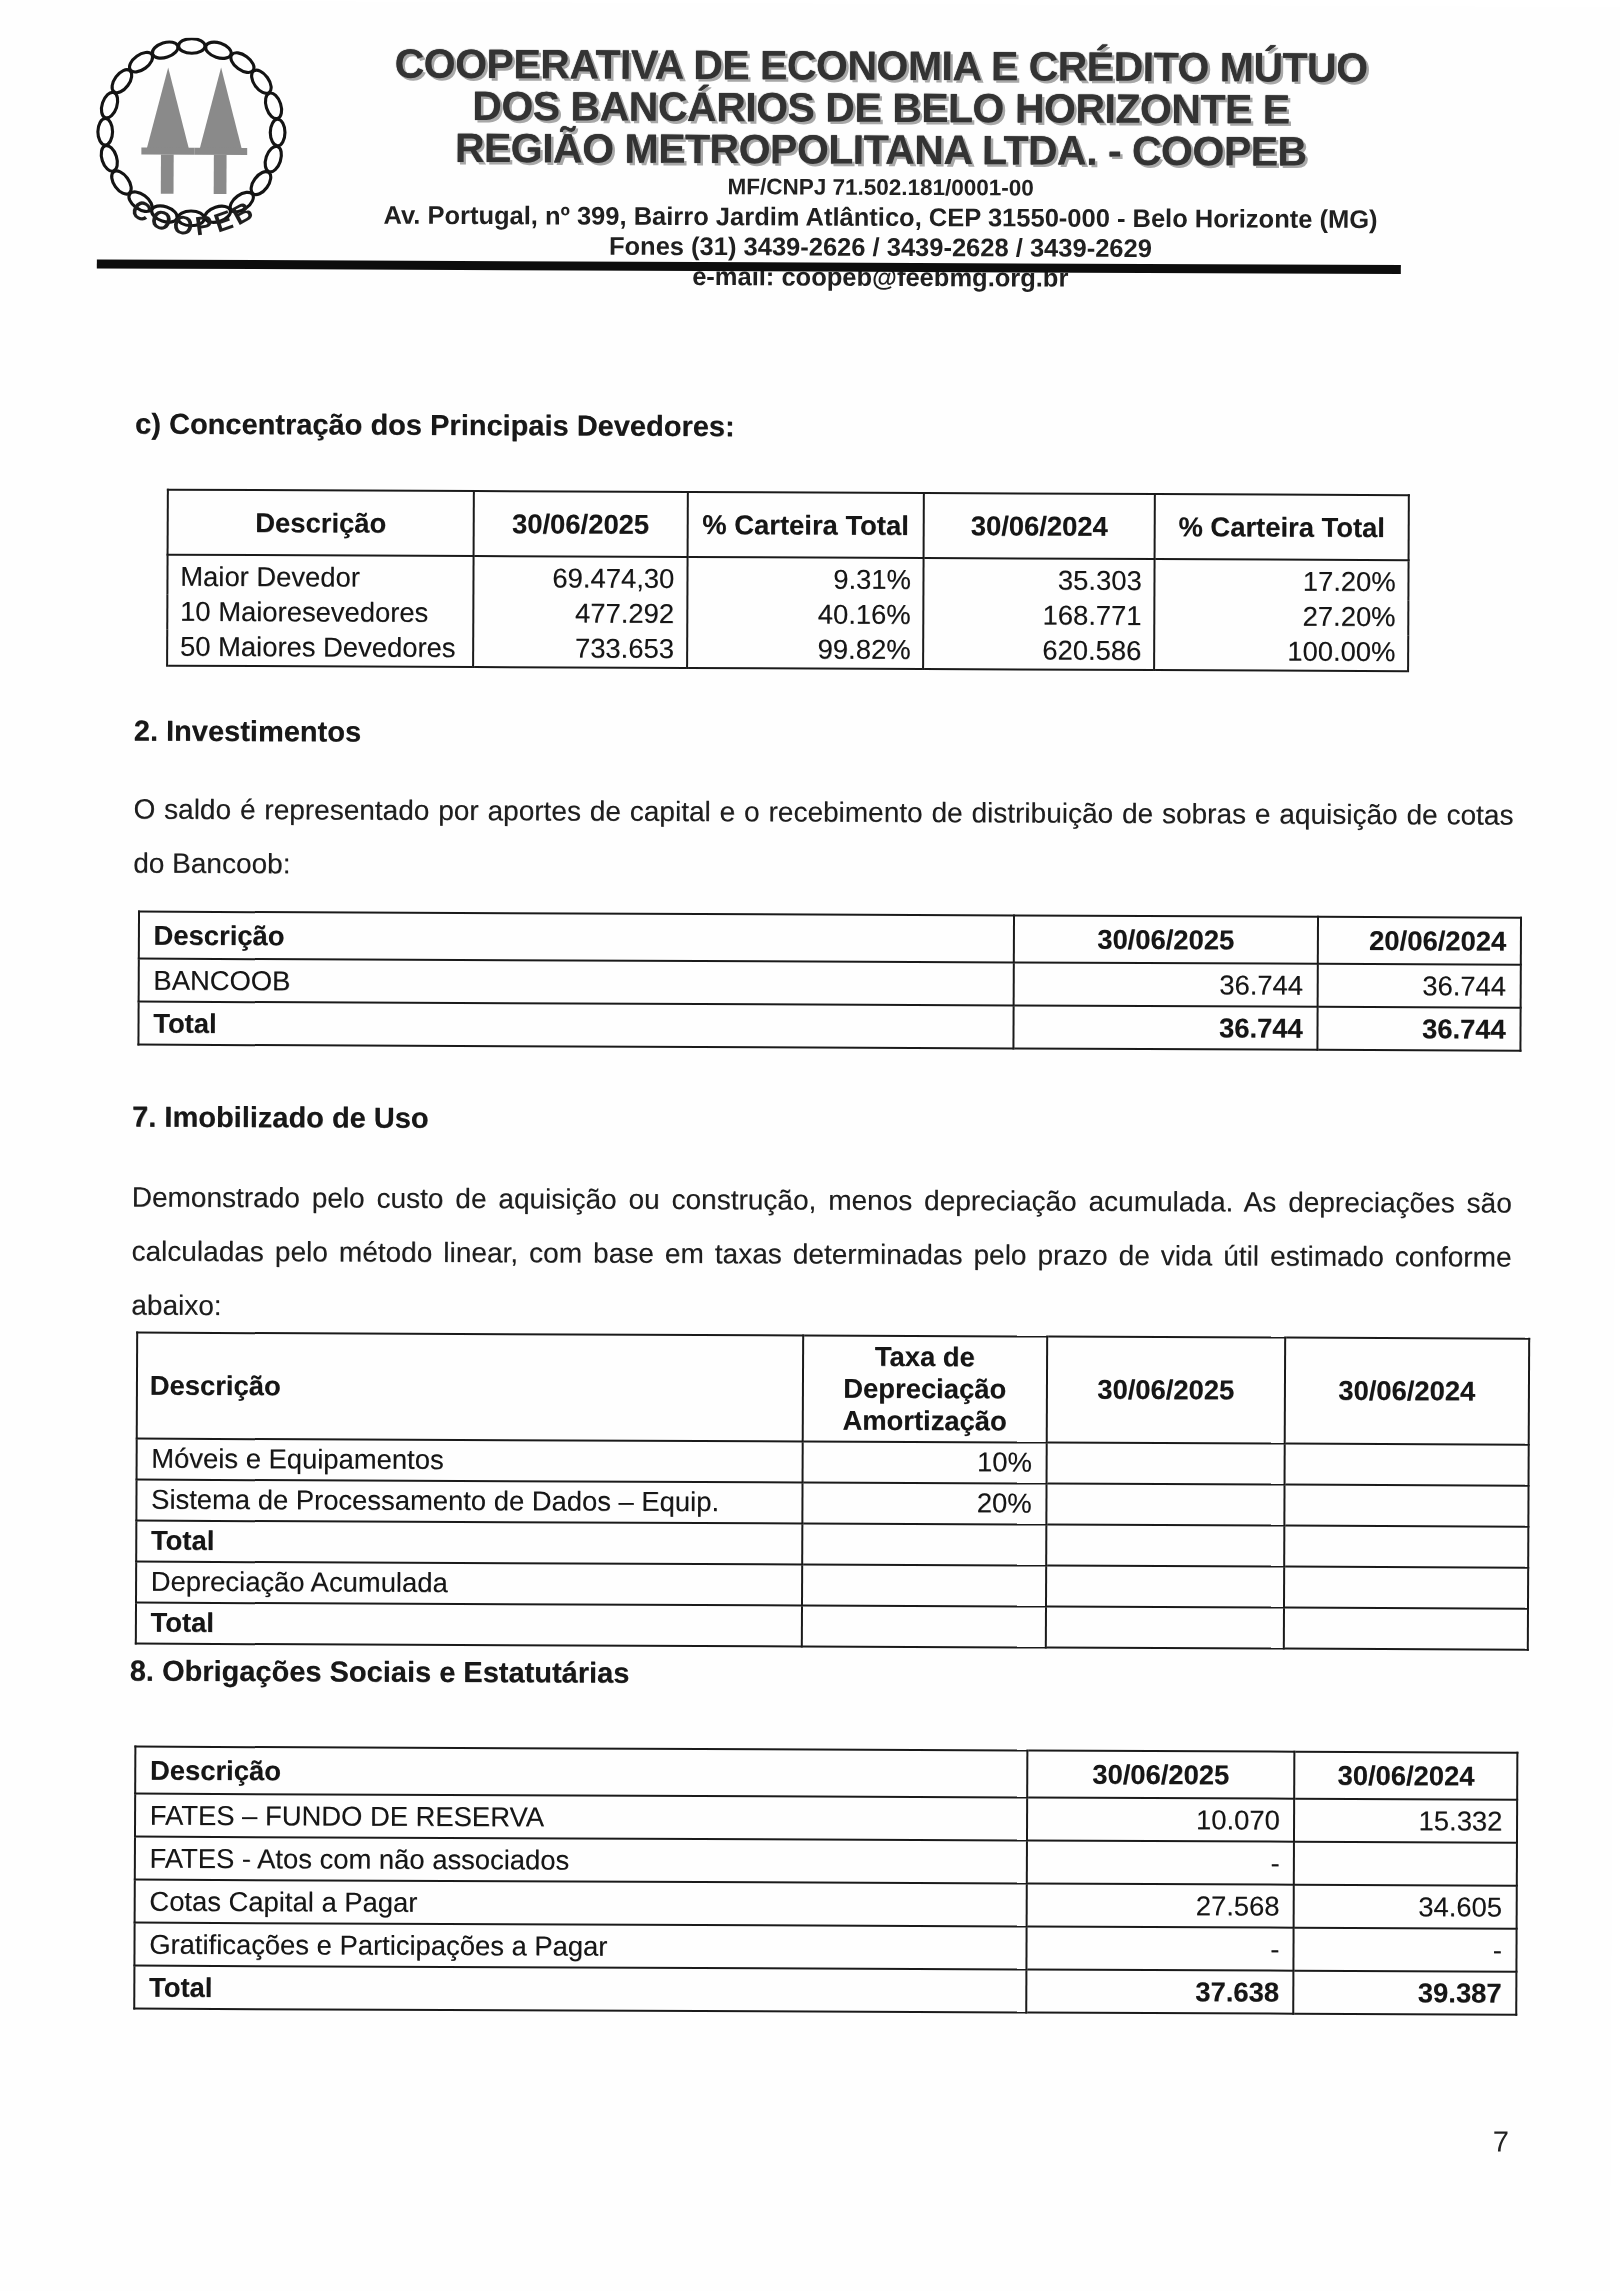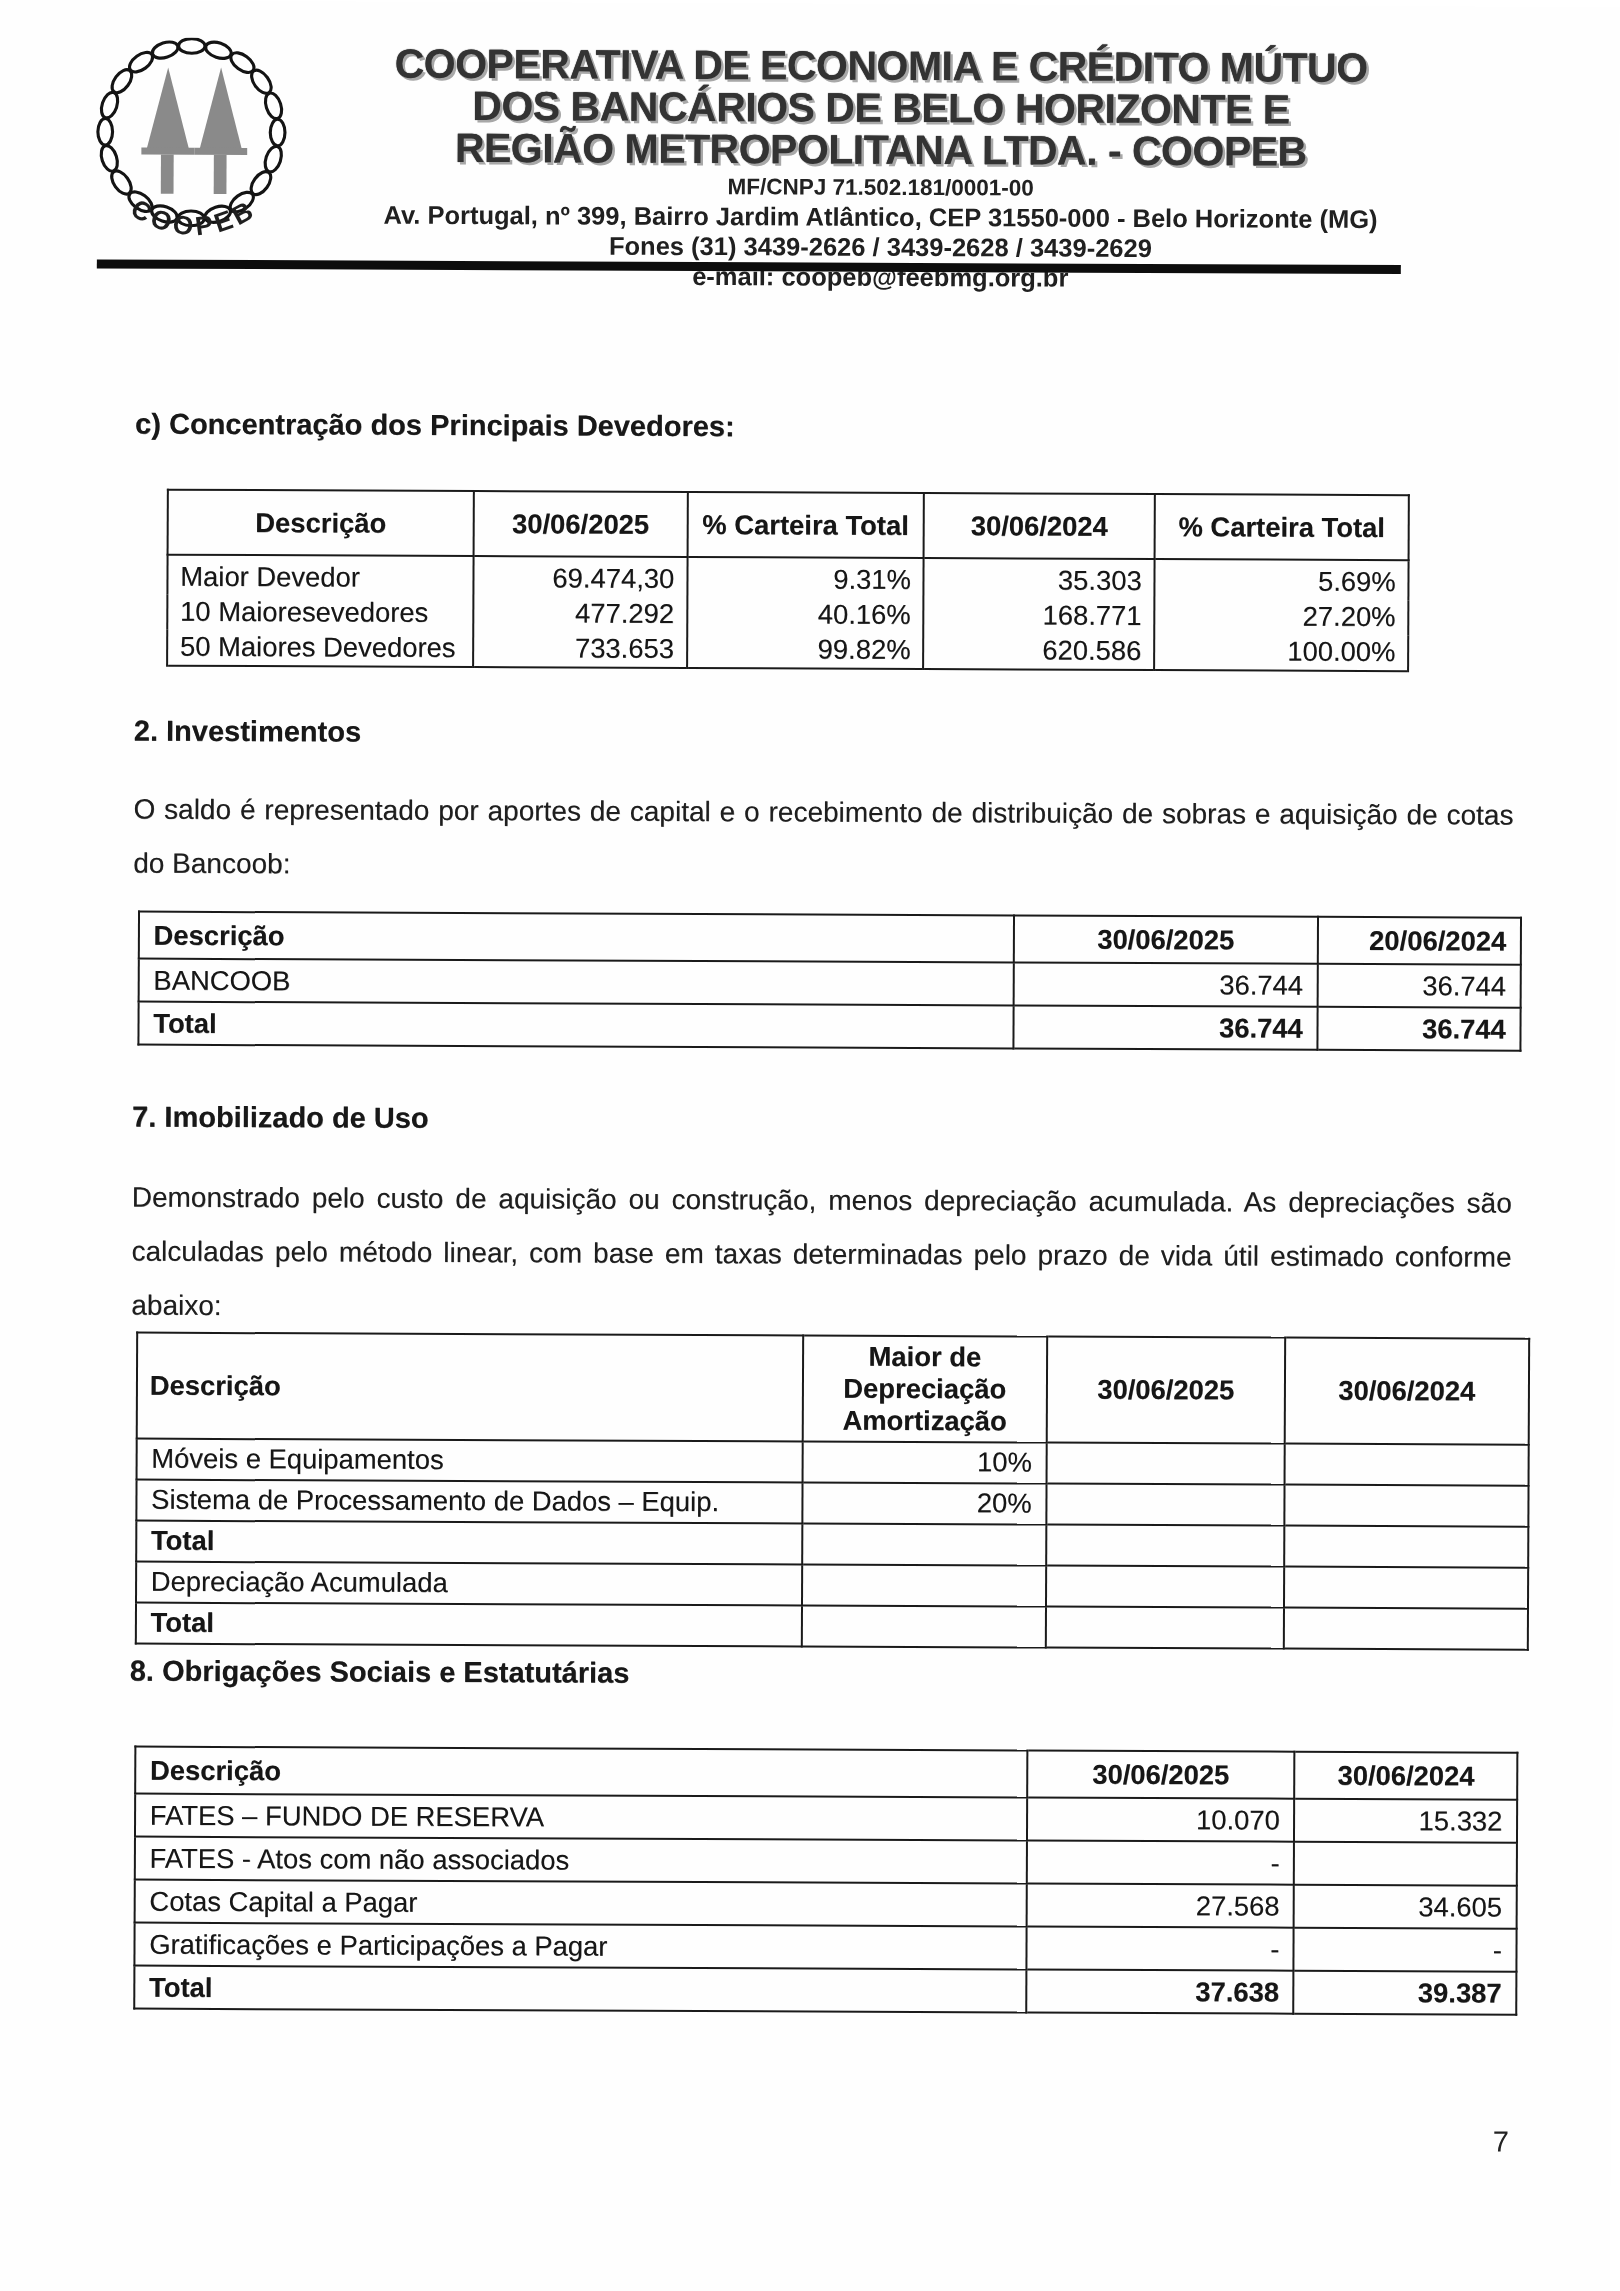--- a/index.html
+++ b/index.html
@@ -156,21 +156,21 @@
           <th class="c3">30/06/2024</th>
           <th class="c4">% Carteira Total</th>
         </tr>
       </thead>
       <tbody>
         <tr>
           <td class="c0">Maior Devedor</td>
           <td class="c1">69.474,30</td>
           <td class="c2">9.31%</td>
           <td class="c3">35.303</td>
-          <td class="c4">5.69%</td>
+          <td class="c4">17.20%</td>
         </tr>
         <tr>
           <td class="c0">10 Maioresevedores</td>
           <td class="c1">477.292</td>
           <td class="c2">40.16%</td>
           <td class="c3">168.771</td>
           <td class="c4">27.20%</td>
         </tr>
         <tr>
           <td class="c0">50 Maiores Devedores</td>
@@ -205,21 +205,21 @@
         </tr>
       </tbody>
     </table>
 
   <div class="sec-title" style="top:1100px;">7. Imobilizado de Uso</div>
   <div class="para" style="top:1170px;">Demonstrado pelo custo de aquisição ou construção, menos depreciação acumulada. As depreciações são calculadas pelo método linear, com base em taxas determinadas pelo prazo de vida útil estimado conforme abaixo:</div>
   <table class="doc" id="table-7">
       <thead>
         <tr>
           <th class="c0">Descrição</th>
-          <th class="c1">Maior de Depreciação Amortização</th>
+          <th class="c1">Taxa de Depreciação Amortização</th>
           <th class="c2">30/06/2025</th>
           <th class="c3">30/06/2024</th>
         </tr>
       </thead>
       <tbody>
         <tr>
           <td class="c0">Móveis e Equipamentos</td>
           <td class="c1">10%</td>
           <td class="c2"></td>
           <td class="c3"></td>

